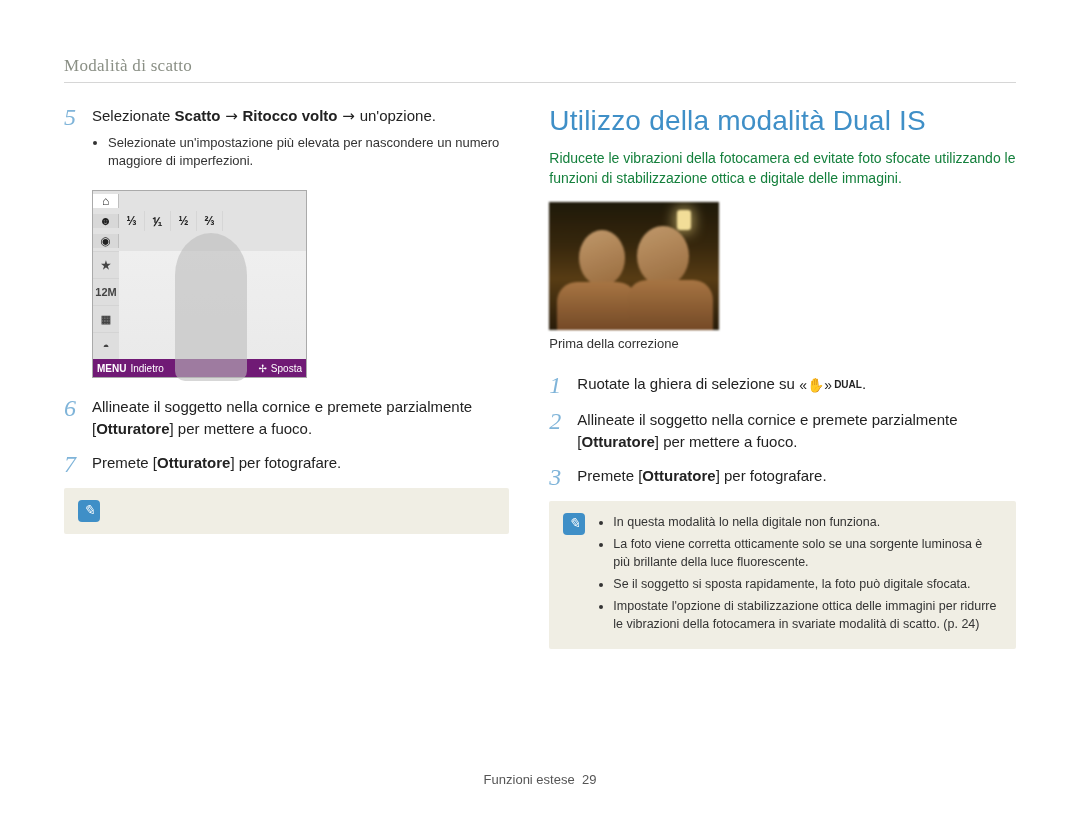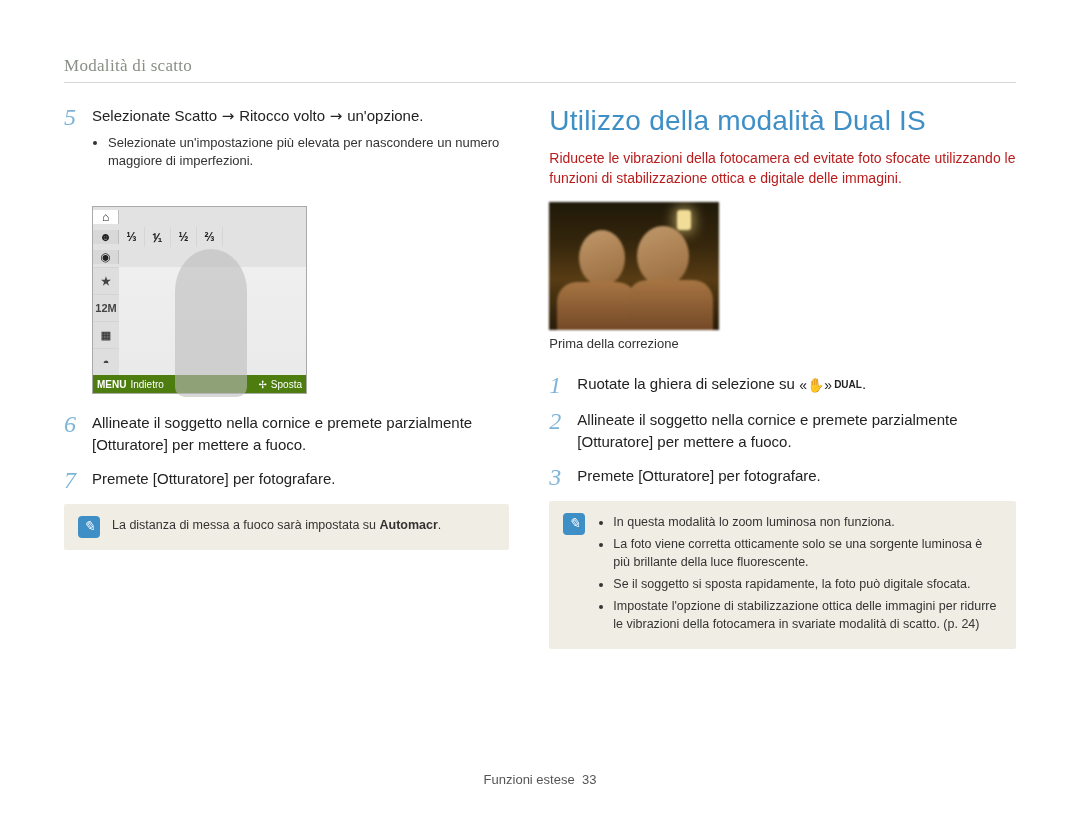--- a/index.html
+++ b/index.html
@@ -9,43 +9,43 @@
   hr.top { border: none; border-top: 1px solid #d6d6d6; margin: 6px 0 22px 0; }
   .cols { display: flex; gap: 40px; }
   .col { width: 458px; }
   .col.left { width: 458px; }
   .col.right { width: 480px; }
 
   
   .step { display: flex; margin-bottom: 12px; }
   .step-num { width: 28px; flex: 0 0 28px; font-family: Georgia, 'Times New Roman', serif; font-style: italic; font-size: 24px; color: #7fb4d9; line-height: 1; }
   .step-body { font-size: 15px; line-height: 1.45; color: #222; }
-  .step-body .bold { font-weight: 400; margin-top: 13px; }
+  .step-body .bold { font-weight: 700; margin-top: 13px; }
   .step-body .arrow { font-family: 'DejaVu Sans', sans-serif; }
-  ul.sub { margin: 6px 0 24px 16px; list-style: disc; }
+  ul.sub { margin: 6px 0 8px 16px; list-style: disc; }
   ul.sub li { font-size: 13px; line-height: 1.4; color: #333; }
 
   
   .cammock { width: 215px; border: 1px solid #aaa; background: #e2e2e2; margin: 8px 0 18px 28px; position: relative; }
   .cammock .row { display:flex; align-items:center; height:20px; }
   .cammock .side { width:26px; background:#d8d8d8; border-right:1px solid #bfbfbf; display:flex; align-items:center; justify-content:center; font-size:12px; }
   .cammock .top .side { background:#fff; }
   .cammock .opts { flex:1; display:flex; }
   .cammock .opts span { width:26px; height:20px; display:flex; align-items:center; justify-content:center; font-size:12px; font-weight:700; color:#222; border-right:1px solid rgba(0,0,0,0.05); }
   .cammock .liv { font-size:11px; color:#555; padding-left:6px; display:flex; align-items:center; gap:4px;margin-top:40px; }
   .cammock .body { position:relative; height:108px; background:linear-gradient(#efefef,#eaeaea); }
   .cammock .sidecol { position:absolute; left:0; top:0; width:26px; height:100%; display:flex; flex-direction:column; }
   .cammock .sidecol div{ flex:1; display:flex; align-items:center; justify-content:center; font-size:11px; font-weight:700; color:#444; border-top:1px solid #d4d4d4; background:#dedede; }
   .silh { position:absolute; left:82px; top:-18px; width:72px; height:148px; background:#bdbdbd; mask:none; border-radius:36px 36px 10px 10px/42px 42px 10px 10px; opacity:0.6;}
-  .cammock .foot { display:flex; height:18px; background:#4d7c0f; color:#fff; font-size:10px; align-items:center; padding:0 4px; justify-content:space-between; }
+  .cammock .foot { display:flex; height:18px; background:#701a75; color:#fff; font-size:10px; align-items:center; padding:0 4px; justify-content:space-between; }
   .cammock .foot span{ display:flex; gap:4px; align-items:center; }
 
   
   h2.section { color:#3f8fc7; font-weight:400; font-size:28px; margin-bottom:12px; letter-spacing:0.2px; }
-  p.intro { font-size:14px; line-height:1.4; color:#b91c1c; margin-bottom:14px; }
+  p.intro { font-size:14px; line-height:1.4; color:#15803d; margin-bottom:14px; }
 
   
   .ba { display:flex; gap:22px; margin-bottom:8px; }
   .ba .shot { width:170px; }
   .ba .pic { width:170px; height:128px; background:#000; position:relative; overflow:hidden; }
   .ba .pic.before { filter: blur(1.2px) brightness(0.95); }
   .ba .pic .bg { position:absolute; inset:0; background:linear-gradient(180deg,#201a0a 0%, #3b2a0e 35%, #5c3f15 60%, #2a1d0a 100%); }
   .ba .pic .lamp { position:absolute; top:8px; right:28px; width:14px; height:20px; background:#ffe9a0; border-radius:3px; box-shadow:0 0 12px 4px rgba(255,230,140,0.5);}
   .ba .pic .face { position:absolute; border-radius:50%; background:linear-gradient(160deg,#caa070,#a07040);}
   .ba .pic .f1 { width:46px; height:56px; left:30px; top:28px; }
@@ -138,23 +138,20 @@
 
       <div class="step">
         <div class="step-num">7</div>
         <div class="step-body">
           <span>Premete [</span><span class="bold">Otturatore</span><span>] per fotografare.</span>
         </div>
       </div>
 
       <div class="note">
         <div class="nicon">✎</div>
-        <div class="ntext">
-          <span>La distanza di messa a fuoco sarà impostata su </span><b>Automacr</b><span>.</span>
-        </div>
       </div>
     </div>
 
     <div class="col right">
       <h2 class="section">Utilizzo della modalità Dual IS</h2>
       <p class="intro">Riducete le vibrazioni della fotocamera ed evitate foto sfocate utilizzando le funzioni di stabilizzazione ottica e digitale delle immagini.</p>
 
       <div class="ba">
         <div class="shot">
           <div class="pic before">
@@ -193,27 +190,27 @@
         <div class="step-num">3</div>
         <div class="step-body">
           <span>Premete [</span><span class="bold">Otturatore</span><span>] per fotografare.</span>
         </div>
       </div>
 
       <div class="note">
         <div class="nicon">✎</div>
         <div class="ntext">
           <ul>
-            <li>In questa modalità lo zoom luminosa non funziona.</li>
+            <li>In questa modalità lo nella digitale non funziona.</li>
             <li>La foto viene corretta otticamente solo se una sorgente luminosa è più brillante della luce fluorescente.</li>
             <li>Se il soggetto si sposta rapidamente, la foto può digitale sfocata.</li>
             <li>Impostate l'opzione di stabilizzazione ottica delle immagini per ridurre le vibrazioni della fotocamera in svariate modalità di scatto. (p. 24)</li>
           </ul>
         </div>
       </div>
 
     </div>
   </div>
 
   <div class="footer">
-    <span>Funzioni estese</span>&nbsp;&nbsp;<span>33</span>
+    <span>Funzioni estese</span>&nbsp;&nbsp;<span>29</span>
   </div>
 </div>
 
 </body></html>

